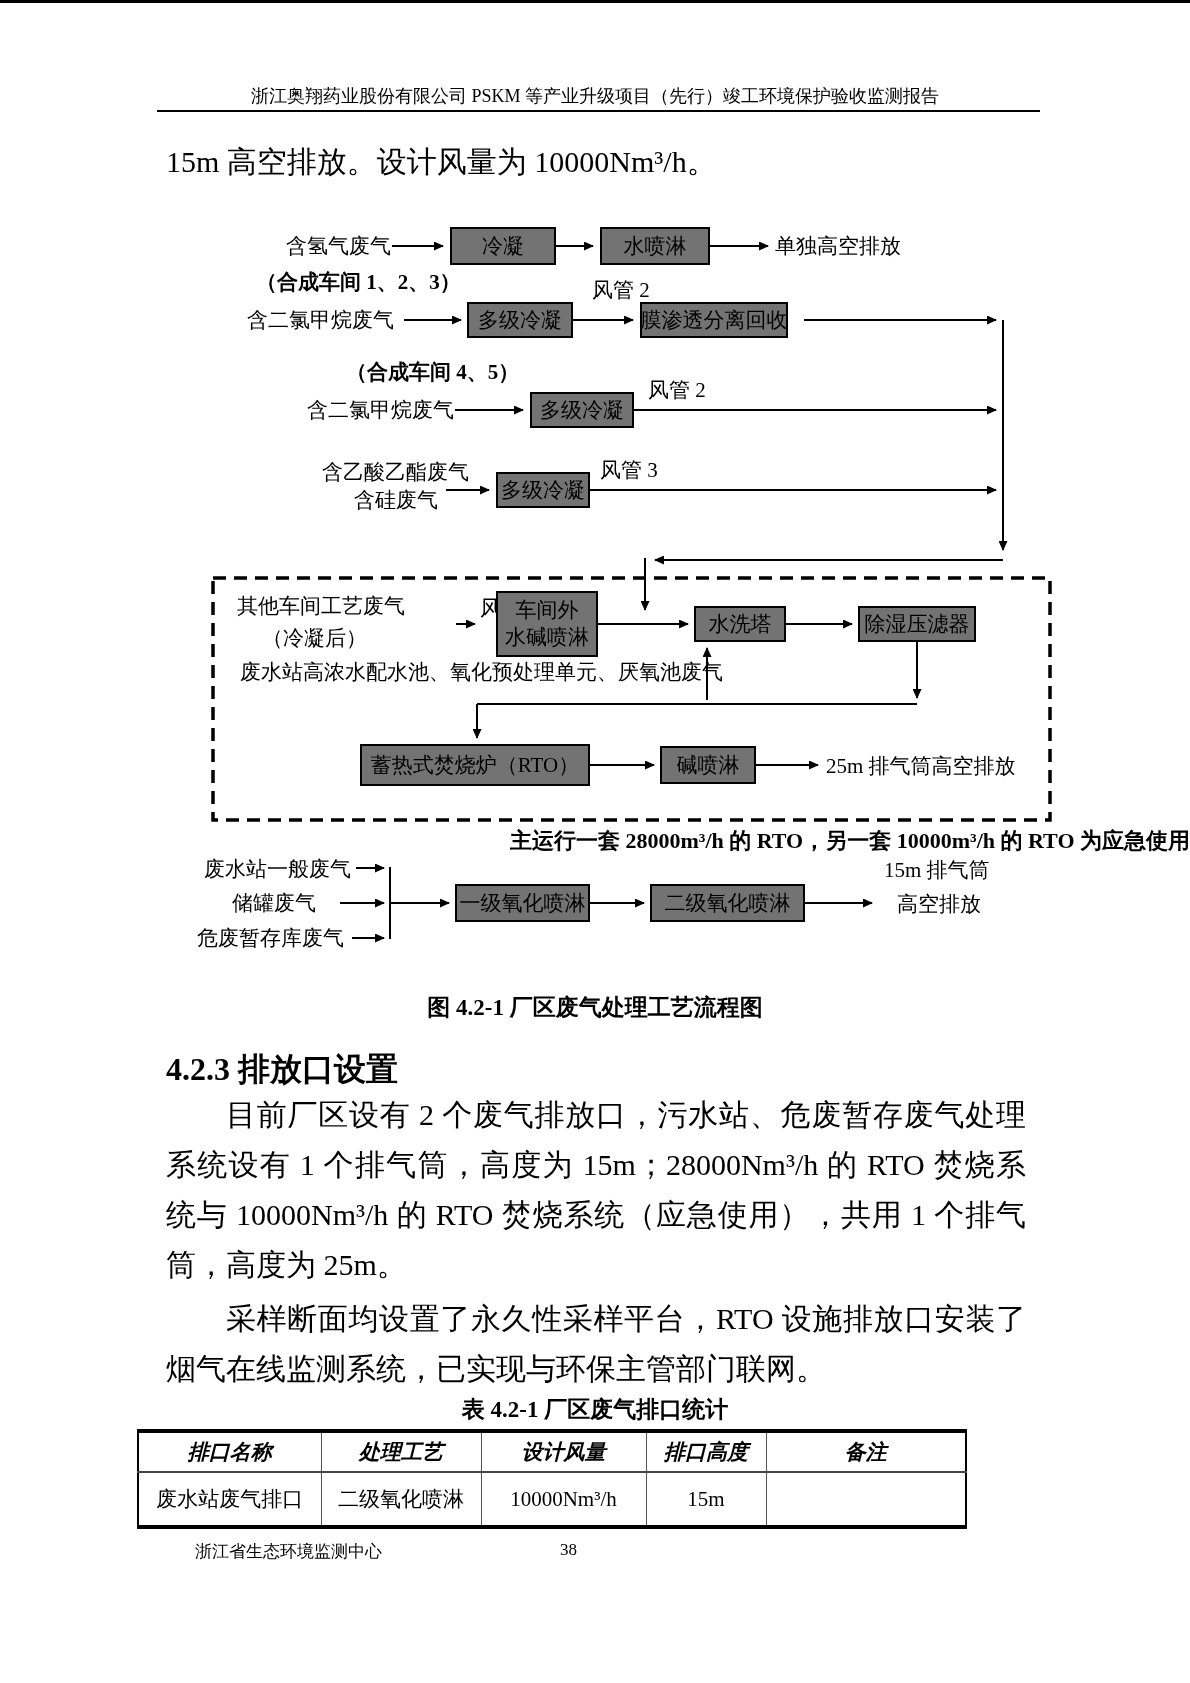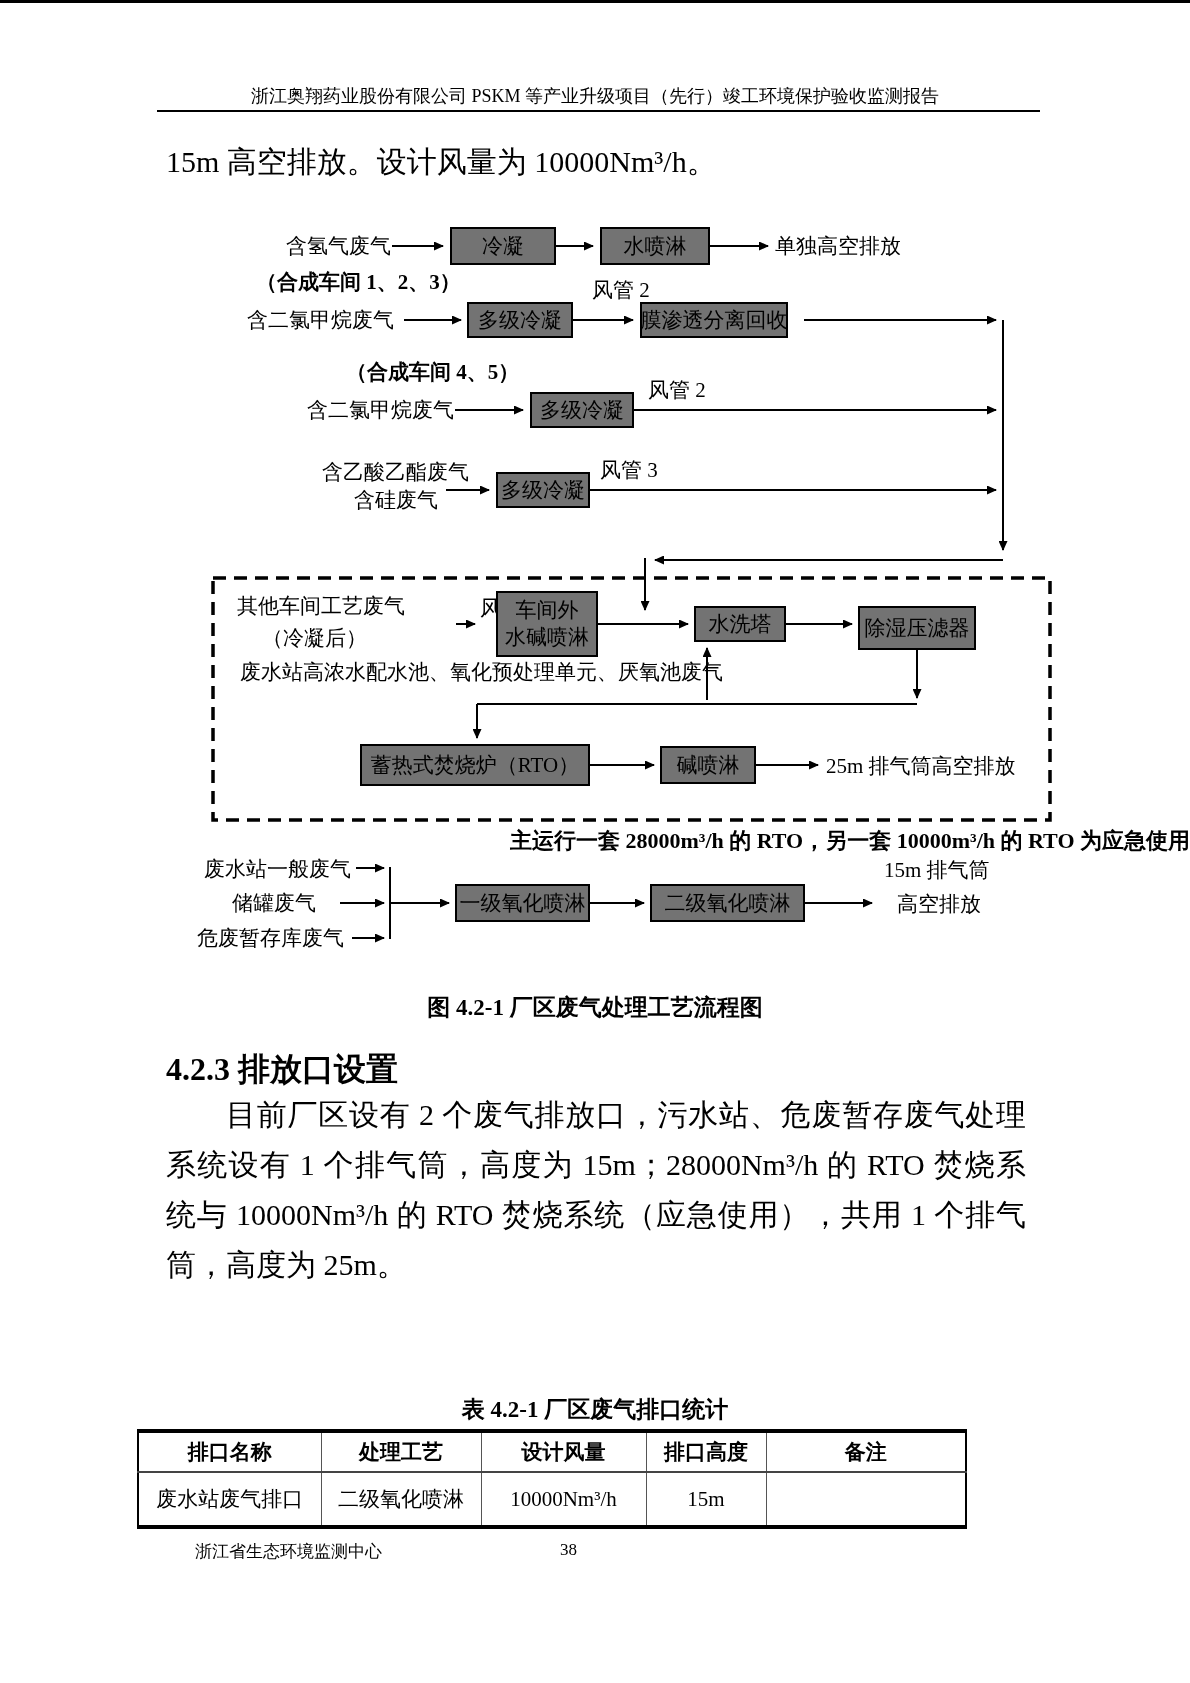--- a/index.html
+++ b/index.html
@@ -17,21 +17,21 @@
         font-size:21px;line-height:27px;text-align:center;box-sizing:border-box;white-space:nowrap;}
   .note{position:absolute;left:0;width:100%;text-align:right;font-weight:bold;font-size:22px;z-index:2;}
   .figcap{position:absolute;left:0;width:100%;text-align:center;font-weight:bold;font-size:23px;z-index:2;}
   .sec-h{position:absolute;left:166px;font-size:32px;font-weight:bold;white-space:nowrap;}
   .para{position:absolute;left:166px;width:860px;font-size:30px;line-height:50px;
         text-align:justify;text-indent:2em;margin:0;}
   table.t{position:absolute;left:137px;top:1429px;width:828px;border-collapse:collapse;
         table-layout:fixed;font-size:21px;z-index:2;
         border-top:4px solid #000;border-bottom:4px solid #000;}
   table.t th{font-weight:bold;height:38px;border:1.5px solid #555;border-top:none;
-        border-bottom:2px solid #444;text-align:center;padding:0;}
+        border-bottom:2px solid #444;text-align:center;padding:0;font-style:italic;}
   table.t td{height:48px;border:1.5px solid #555;text-align:center;padding:2px;}
   table.t th:first-child,table.t td:first-child{border-left:2px solid #000;}
   table.t th:last-child,table.t td:last-child{border-right:2px solid #000;}
   .foot-org{position:absolute;left:195px;top:1540px;font-size:17px;}
   .foot-page{position:absolute;left:560px;top:1540px;font-size:17px;}
 </style>
 </head>
 <body>
 
 <div class="page">
@@ -118,40 +118,41 @@
   <div class="lbl" style="left:600px;top:456px">风管 3</div>
 
   <div class="lbl" style="left:237px;top:592px">其他车间工艺废气</div>
   <div class="lbl" style="left:262px;top:624px">（冷凝后）</div>
   <div class="lbl" style="left:480px;top:594px">风管 1</div>
   <div class="dbox" style="left:496px;top:591px;width:102px;height:66px">
     <span>车间外</span>
     <span>水碱喷淋</span>
   </div>
   <div class="dbox" style="left:694px;top:606px;width:92px;height:36px">水洗塔</div>
-  <div class="dbox" style="left:858px;top:606px;width:118px;height:44px">除湿压滤器</div>
+  <div class="dbox" style="left:858px;top:606px;width:118px;height:36px">除湿压滤器</div>
   <div class="lbl" style="left:240px;top:658px">废水站高浓水配水池、氧化预处理单元、厌氧池废气</div>
   <div class="dbox" style="left:360px;top:744px;width:230px;height:42px">蓄热式焚烧炉（RTO）</div>
   <div class="dbox" style="left:660px;top:746px;width:96px;height:38px">碱喷淋</div>
   <div class="lbl" style="left:826px;top:752px">25m 排气筒高空排放</div>
 
   <div class="note" style="top:826px">主运行一套 28000m³/h 的 RTO，另一套 10000m³/h 的 RTO 为应急使用</div>
 
   <div class="lbl" style="left:204px;top:855px">废水站一般废气</div>
   <div class="lbl" style="left:232px;top:889px">储罐废气</div>
   <div class="lbl" style="left:197px;top:924px">危废暂存库废气</div>
   <div class="dbox" style="left:455px;top:884px;width:135px;height:38px">一级氧化喷淋</div>
   <div class="dbox" style="left:650px;top:884px;width:155px;height:38px">二级氧化喷淋</div>
   <div class="lbl" style="left:884px;top:856px">15m 排气筒</div>
   <div class="lbl" style="left:897px;top:890px">高空排放</div>
 
   <div class="figcap" style="top:992px">图 4.2-1  厂区废气处理工艺流程图</div>
 
   <div class="sec-h" style="top:1048px">4.2.3 排放口设置</div>
   <p class="para" style="top:1090px">目前厂区设有 2 个废气排放口，污水站、危废暂存废气处理系统设有 1 个排气筒，高度为 15m；28000Nm³/h 的 RTO 焚烧系统与 10000Nm³/h 的 RTO 焚烧系统（应急使用），共用 1 个排气筒，高度为 25m。</p>
+  <p class="para" style="top:1294px">采样断面均设置了永久性采样平台，RTO 设施排放口安装了烟气在线监测系统，已实现与环保主管部门联网。</p>
 
   <div class="figcap" style="top:1394px">表 4.2-1  厂区废气排口统计</div>
 
   <table class="t">
     <colgroup>
       <col style="width:183px">
         <col style="width:160px">
         <col style="width:165px">
         <col style="width:120px">
         <col style="width:200px">

